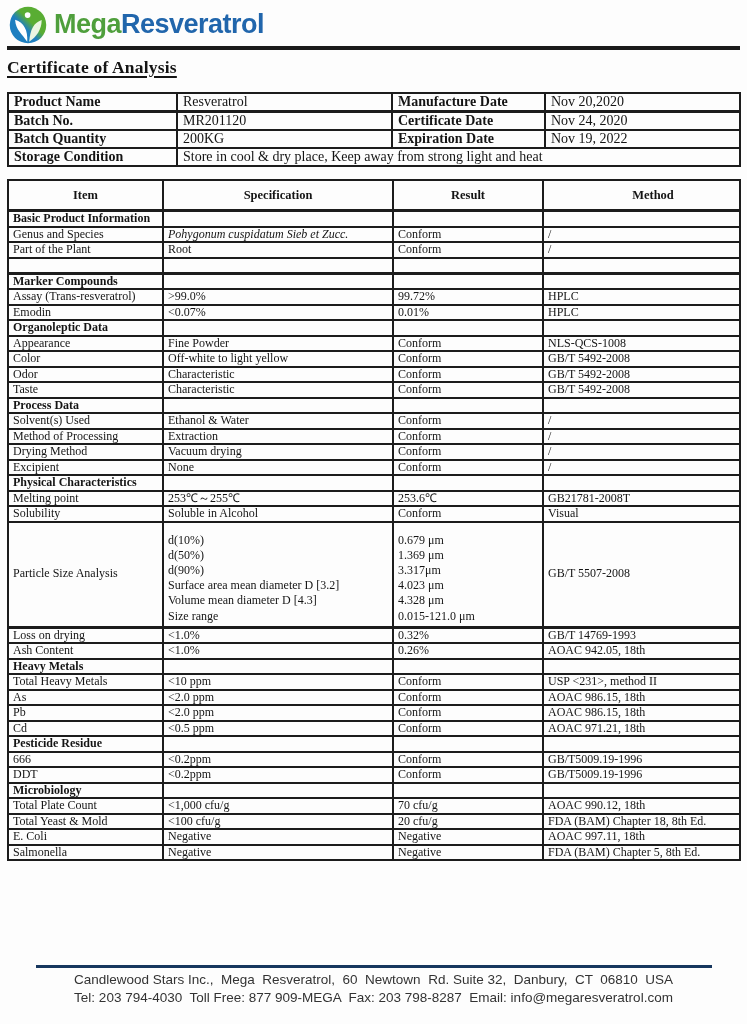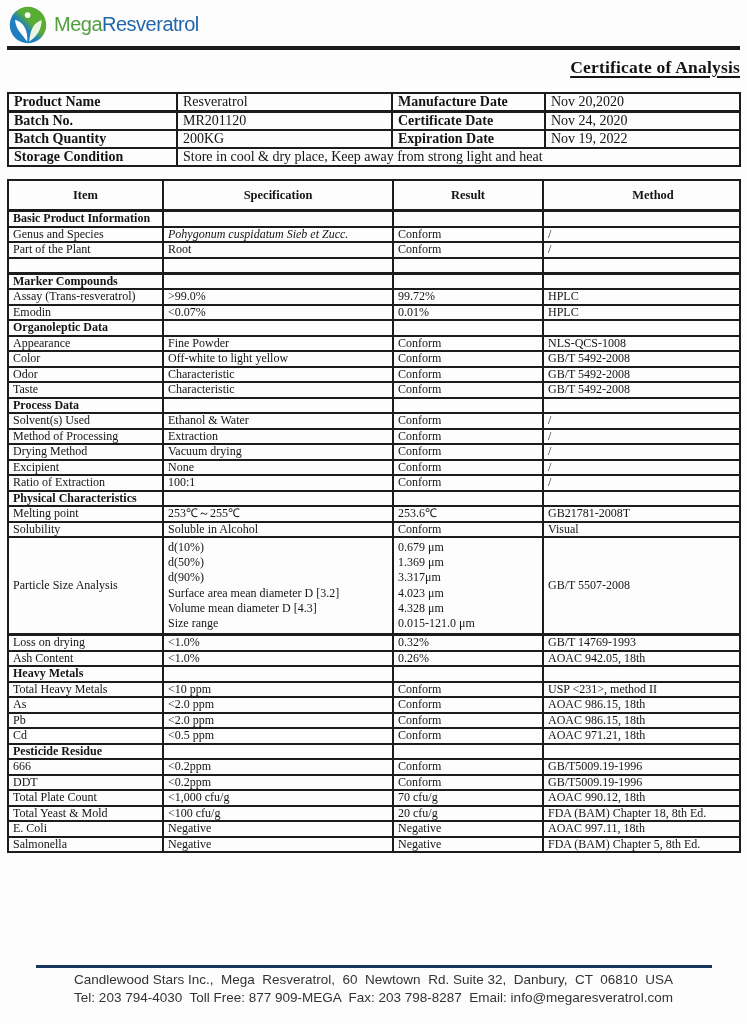--- a/index.html
+++ b/index.html
@@ -8,26 +8,26 @@
     background:#fdfdfd;
     font-family:"Liberation Serif", serif;
     color:#141414;
     position:relative;
     overflow:hidden;
   }
   .page { padding:4px 7px 0 7px; }
 
   
   .logo-row { display:flex; align-items:center; gap:7px; height:41px; margin-left:2px; }
-  .logo-text { font-family:"Liberation Sans", sans-serif; font-weight:normal; font-size:20px; letter-spacing:-0.5px; white-space:nowrap; }
+  .logo-text { font-family:"Liberation Sans", sans-serif; font-weight:bold; font-size:27px; letter-spacing:-0.5px; white-space:nowrap; }
   .logo-mega { color:#4f9f3c; }
   .logo-resv { color:#2166ac; }
   .header-rule { height:4px; background:#1b1b1b; margin-top:1px; }
 
-  .title-wrap { text-align:right; margin-top:7px; height:24px; }
+  .title-wrap { text-align:left; margin-top:7px; height:24px; }
   .title {
     font-size:17.5px; font-weight:bold;
     text-decoration:underline;
     text-decoration-thickness:2px;
     text-underline-offset:3px;
     letter-spacing:0.2px;
   }
 
   
   table { border-collapse:collapse; table-layout:fixed; width:732px; }
@@ -42,21 +42,21 @@
   
   .main-table { margin-top:12px; font-size:12px; }
   .main-table th {
     height:26px; font-size:12.5px; font-weight:bold;
     text-align:center; border-bottom-width:3px;
   }
   .main-table th.h-method { text-align:center; padding-left:24px; }
   .main-table td { height:13px; line-height:13.5px; padding:0 4px; vertical-align:middle; }
   .main-table tr.section td { font-weight:bold; }
   .main-table tr.thick td { border-top-width:3px; }
-  .main-table td.multiline { white-space:pre-line; line-height:15.2px; padding-top:2px; padding-bottom:2px; }
+  .main-table td.multiline { white-space:pre-line; line-height:15.2px; padding-top:10px; padding-bottom:2px; }
   .main-table td.italic { font-style:italic; }
 
   
   .footer { position:absolute; left:0; right:0; bottom:18px; text-align:center; font-family:"Liberation Sans", sans-serif; }
   .footer-rule { height:3px; background:#17375e; width:676px; margin:0 auto 3px auto; }
   .footer-line { font-size:13.5px; line-height:17.5px; color:#333333; white-space:pre; }
 </style>
 </head>
 <body>
 
@@ -229,26 +229,20 @@
           <td>Vacuum drying</td>
           <td>Conform</td>
           <td>/</td>
         </tr>
         <tr class="item">
           <td>Excipient</td>
           <td>None</td>
           <td>Conform</td>
           <td>/</td>
         </tr>
-        <tr class="item">
-          <td>Ratio of Extraction</td>
-          <td>100:1</td>
-          <td>Conform</td>
-          <td>/</td>
-        </tr>
         <tr class="section">
           <td>Physical Characteristics</td>
           <td></td>
           <td></td>
           <td></td>
         </tr>
         <tr class="item">
           <td>Melting point</td>
           <td>253℃～255℃</td>
           <td>253.6℃</td>
@@ -329,20 +323,26 @@
           <td>&lt;0.2ppm</td>
           <td>Conform</td>
           <td>GB/T5009.19-1996</td>
         </tr>
         <tr class="item">
           <td>DDT</td>
           <td>&lt;0.2ppm</td>
           <td>Conform</td>
           <td>GB/T5009.19-1996</td>
         </tr>
+        <tr class="section">
+          <td>Microbiology</td>
+          <td></td>
+          <td></td>
+          <td></td>
+        </tr>
         <tr class="item">
           <td>Total Plate Count</td>
           <td>&lt;1,000 cfu/g</td>
           <td>70 cfu/g</td>
           <td>AOAC 990.12, 18th</td>
         </tr>
         <tr class="item">
           <td>Total Yeast &amp; Mold</td>
           <td>&lt;100 cfu/g</td>
           <td>20 cfu/g</td>

